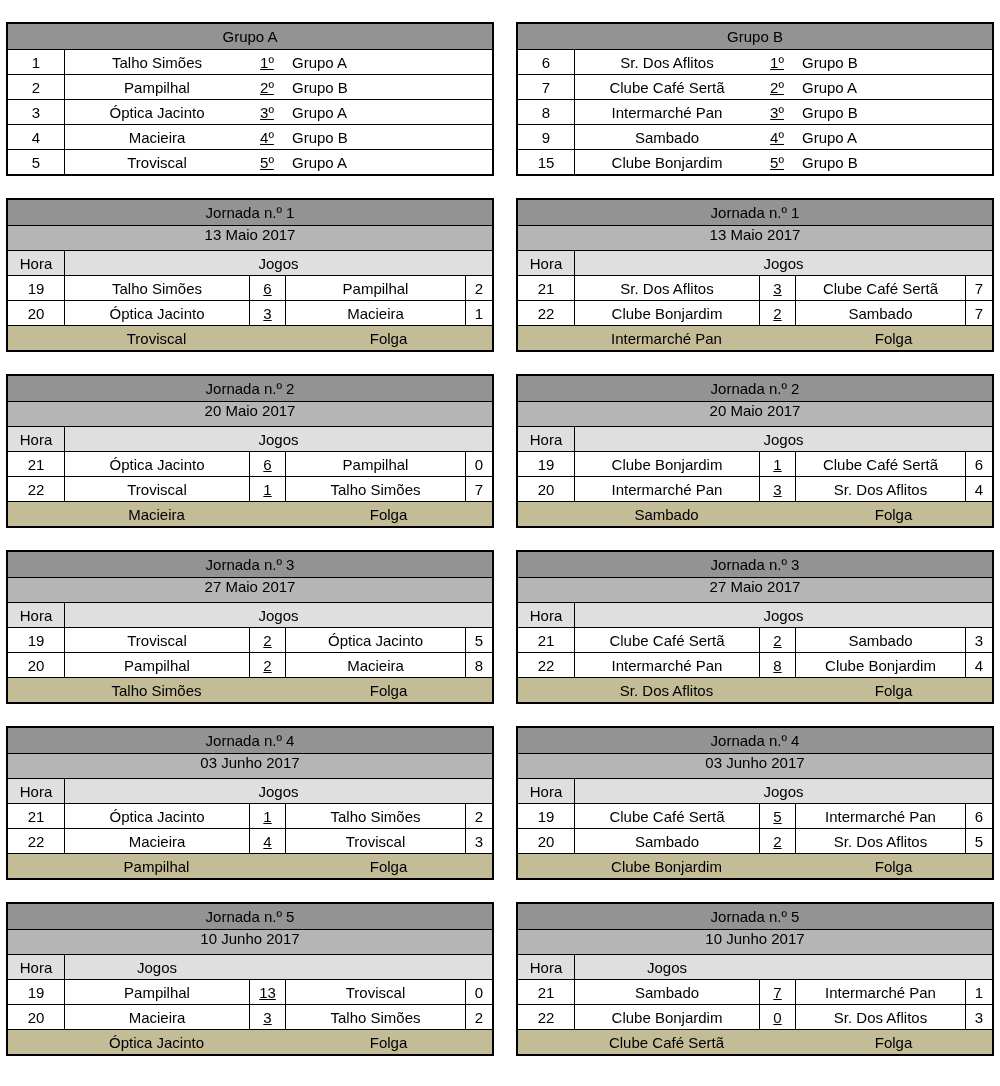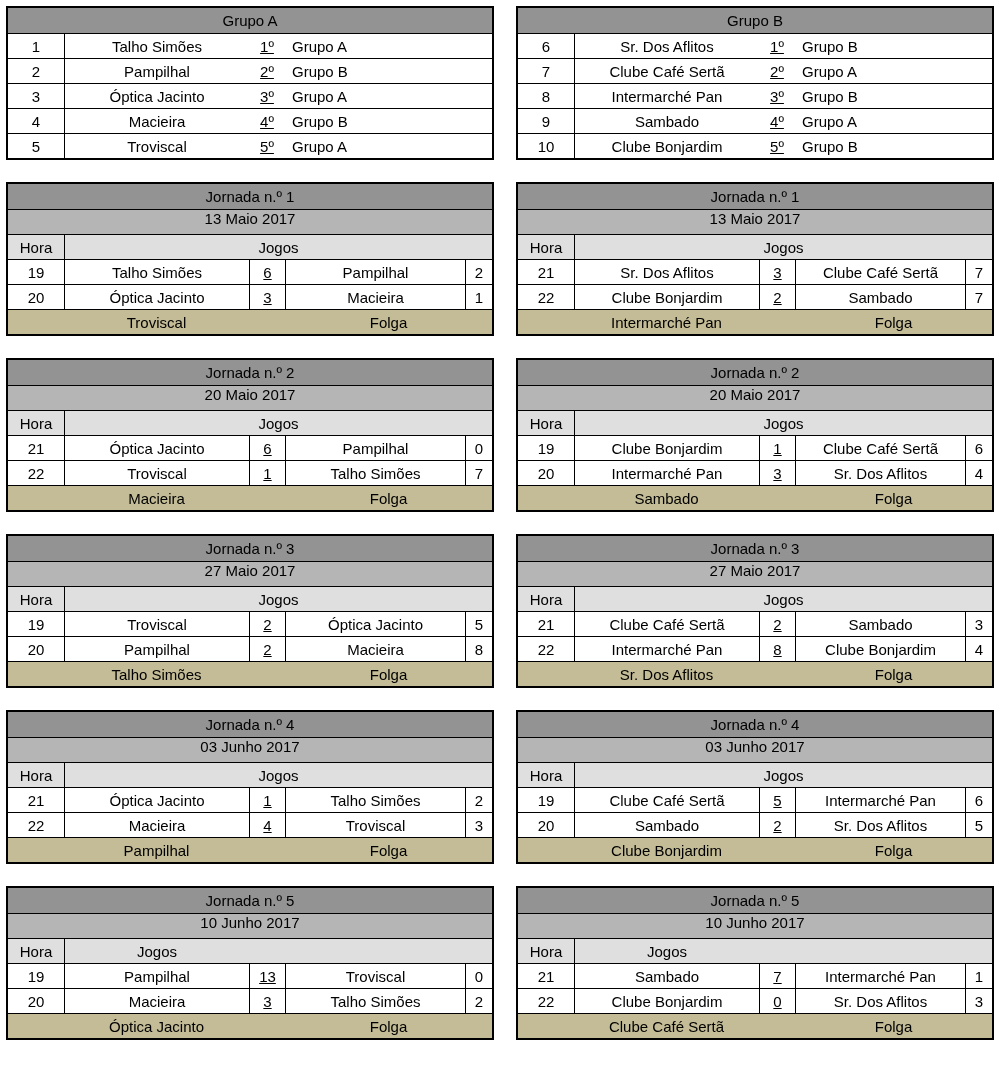--- a/index.html
+++ b/index.html
@@ -5,21 +5,21 @@
   * { box-sizing: border-box; }
   html, body { margin: 0; padding: 0; }
   body {
     width: 1000px; height: 1086px;
     background: #ffffff;
     font-family: "Liberation Sans", sans-serif;
     font-size: 15px;
     color: #000;
   }
   .page {
-    padding: 6px 6px 0 6px;
+    padding: 22px 6px 0 6px;
     display: grid;
     grid-template-columns: 488px 478px;
     column-gap: 22px;
     row-gap: 28px;
     align-content: start;
     gap: 22px;
   }
   .tbl { border: 2px solid var(--border, #000); height: 154px; background: #fff; }
   .row { display: flex; height: 25px; }
   .row + .row { border-top: 1px solid var(--border, #000); }
@@ -103,21 +103,21 @@
       <div class="cell c-score">3º</div>
       <div class="cell c-group">Grupo B</div>
     </div>
     <div class="row">
       <div class="cell c-hora">9</div>
       <div class="cell c-home bl">Sambado</div>
       <div class="cell c-score">4º</div>
       <div class="cell c-group">Grupo A</div>
     </div>
     <div class="row">
-      <div class="cell c-hora">10</div>
+      <div class="cell c-hora">15</div>
       <div class="cell c-home bl">Clube Bonjardim</div>
       <div class="cell c-score">5º</div>
       <div class="cell c-group">Grupo B</div>
     </div>
   </div>
 
   <div class="tbl tl">
     <div class="row title-row">
         <span>Jornada n.º 1</span>
       </div>

